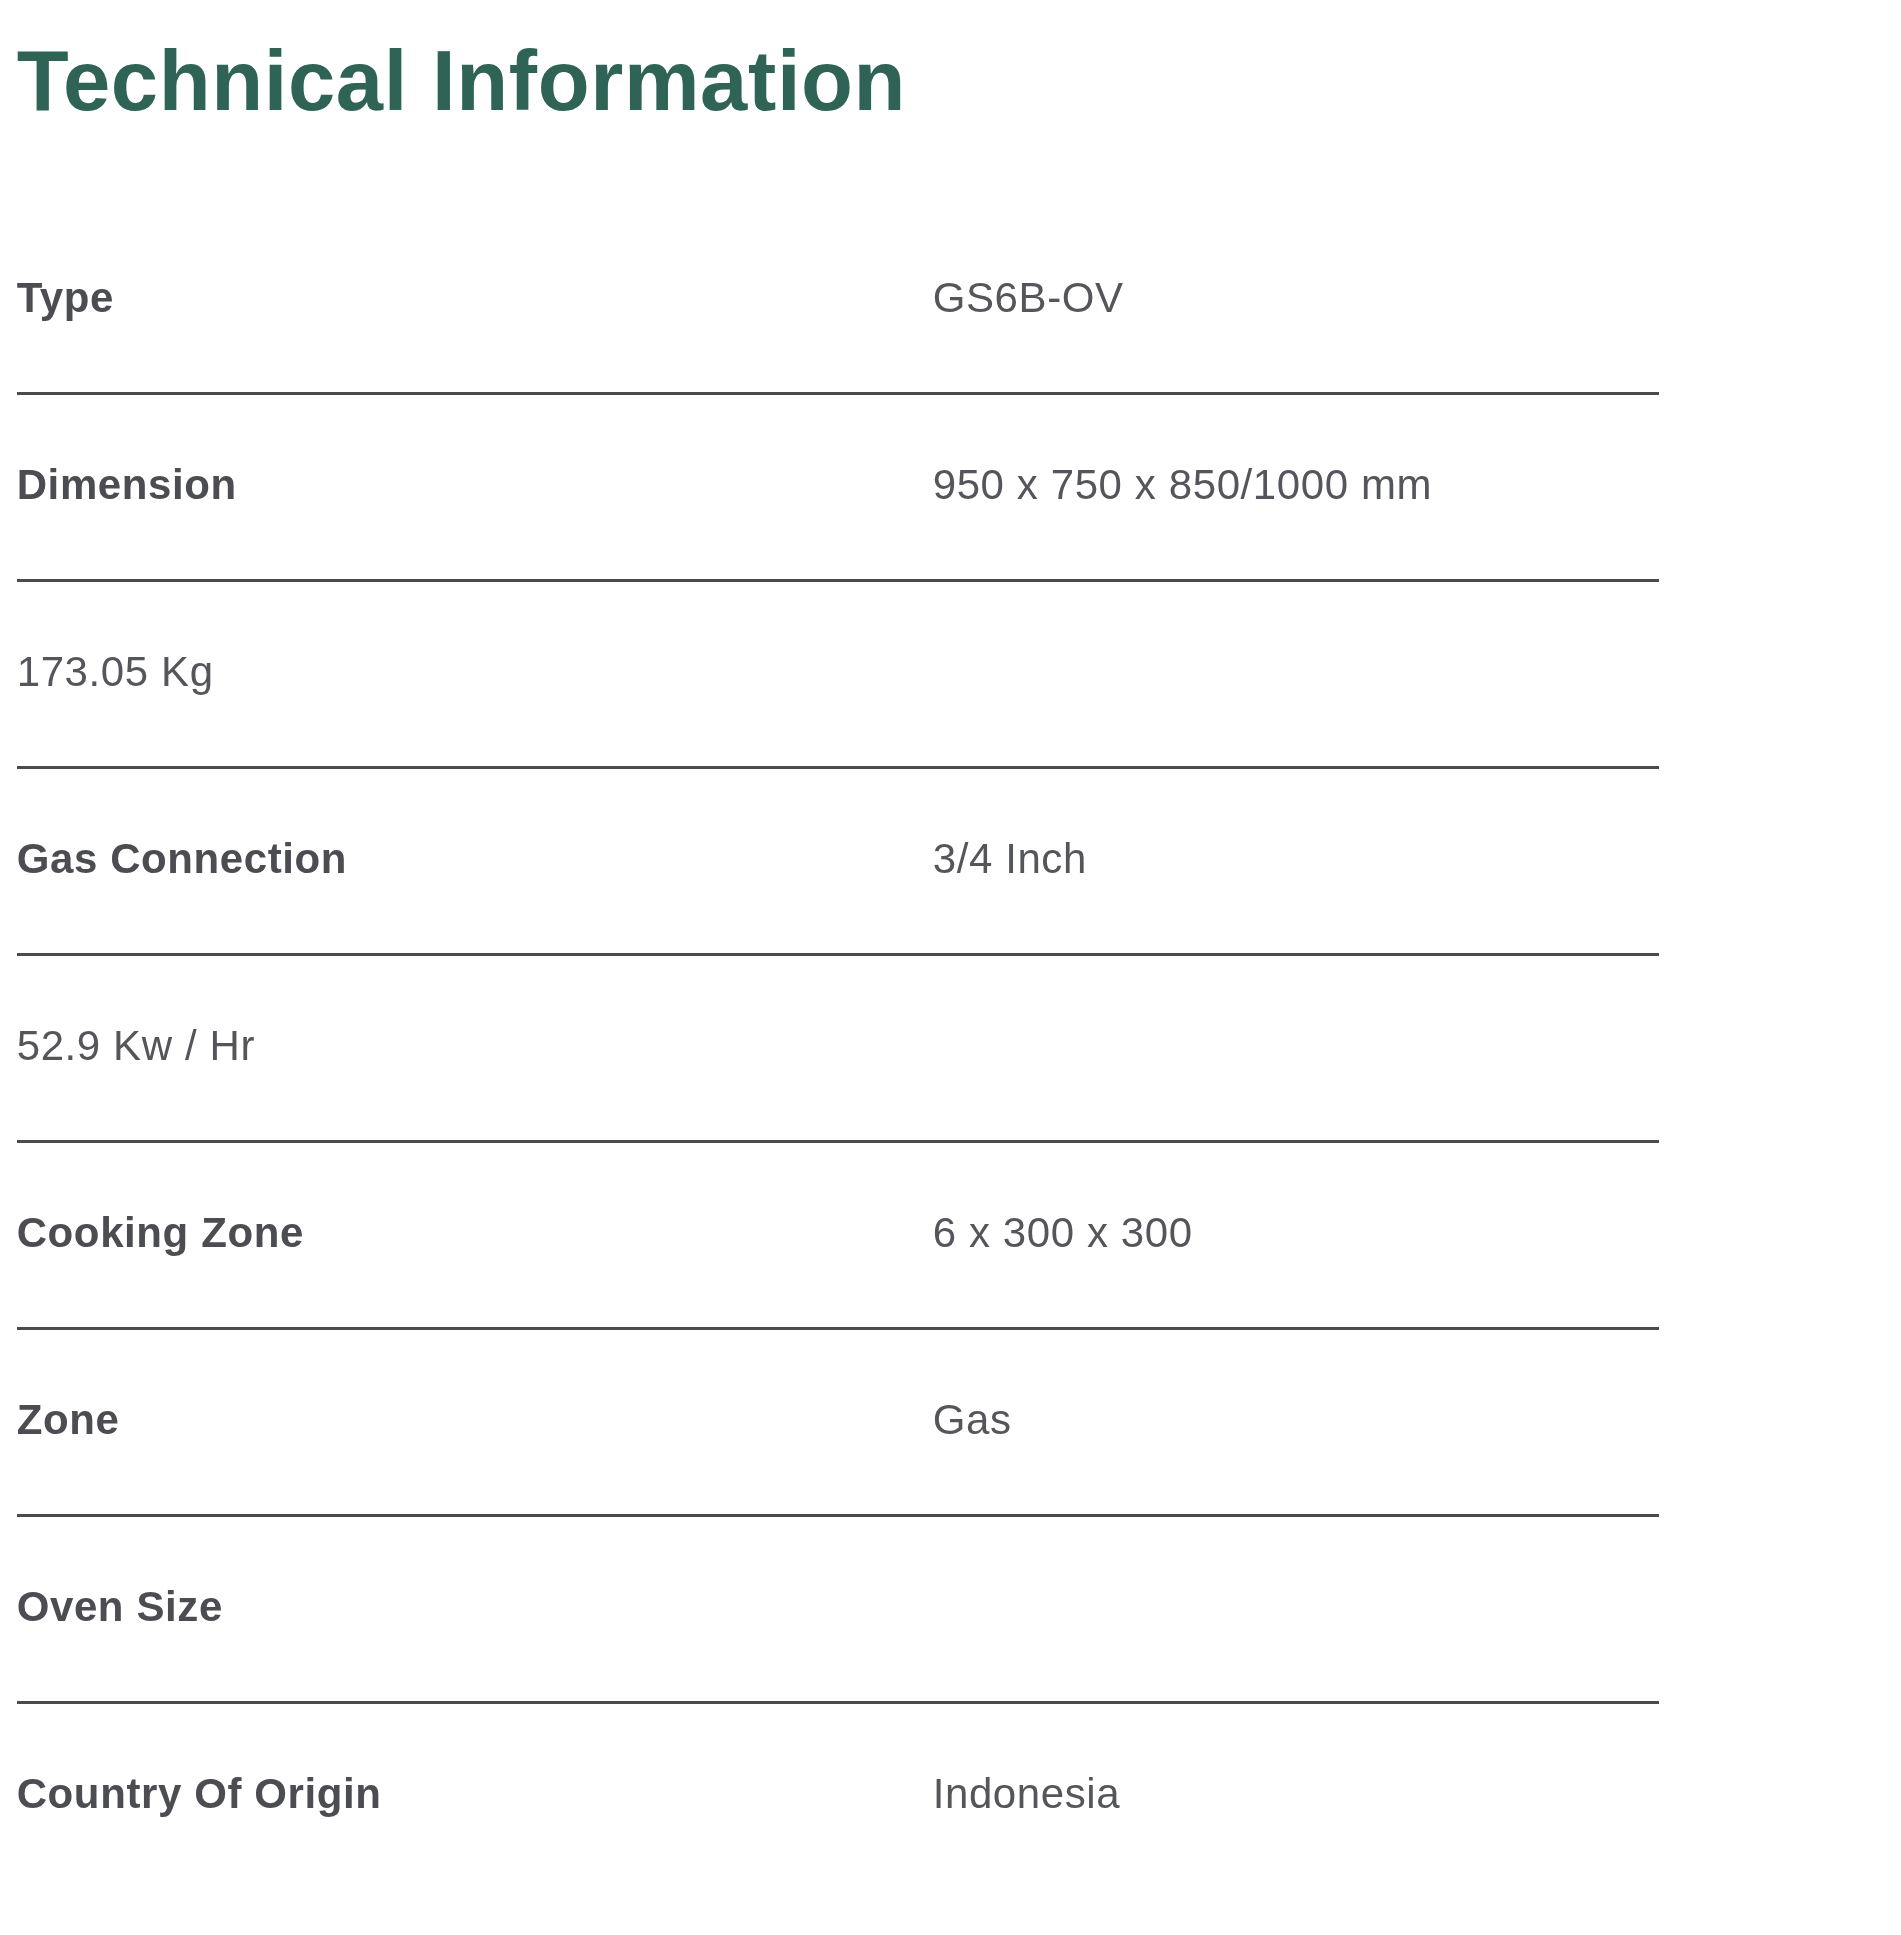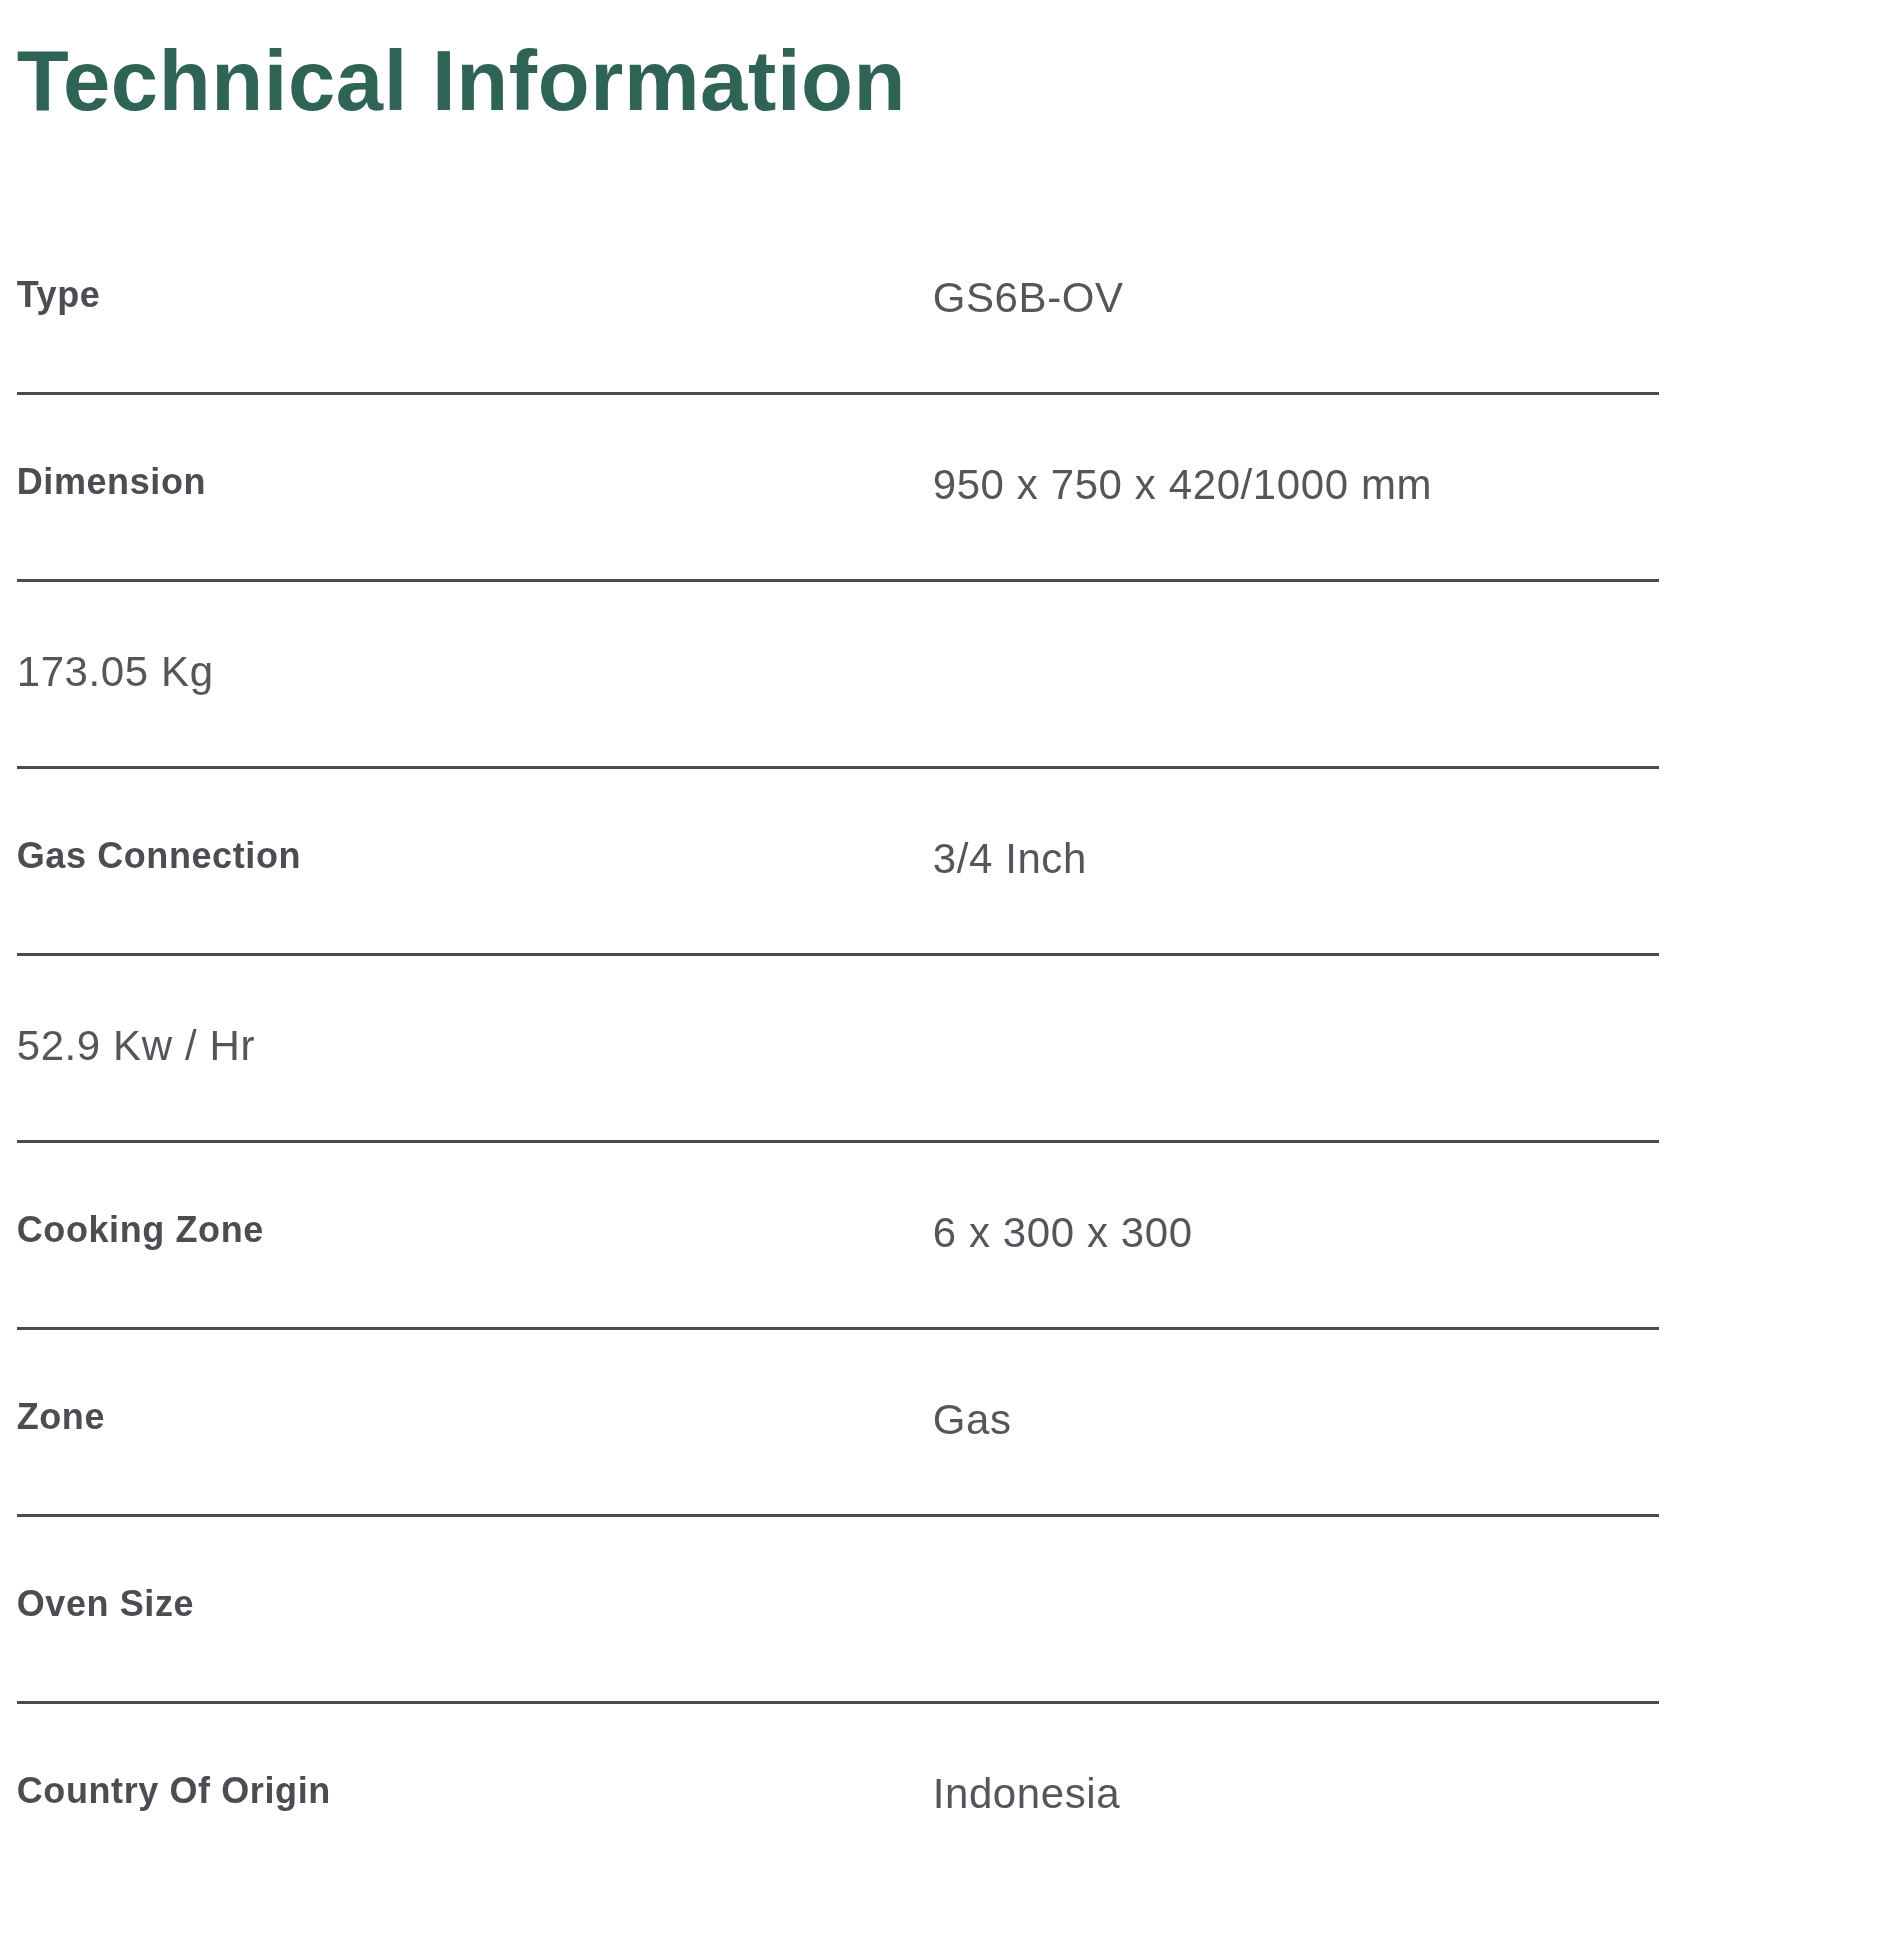--- a/index.html
+++ b/index.html
@@ -41,21 +41,21 @@
     align-items:flex-start;
     padding-top:67px;
     border-bottom:3px solid var(--divider-color);
   }
   .spec-row:last-child{
     border-bottom:none;
   }
   .spec-label{
     width:916px;
     flex:0 0 916px;
-    font-size:36px;
+    font-size:42px;
     line-height:1.1;
     font-weight:bold;
     letter-spacing:0.6px;
     color:var(--label-color);
   }
   .spec-value{
     font-size:42px;
     line-height:1.1;
     font-weight:normal;
     letter-spacing:0.6px;
@@ -70,21 +70,21 @@
   <h1 class="page-title">Technical Information</h1>
 
   <div class="spec-table">
   <div class="spec-row">
     <div class="spec-label">Type</div>
     <div class="spec-value">GS6B-OV</div>
   </div>
 
   <div class="spec-row">
     <div class="spec-label">Dimension</div>
-    <div class="spec-value">950 x 750 x 420/1000 mm</div>
+    <div class="spec-value">950 x 750 x 850/1000 mm</div>
   </div>
 
   <div class="spec-row">
     <div class="spec-value">173.05 Kg</div>
   </div>
 
   <div class="spec-row">
     <div class="spec-label">Gas Connection</div>
     <div class="spec-value">3/4 Inch</div>
   </div>

